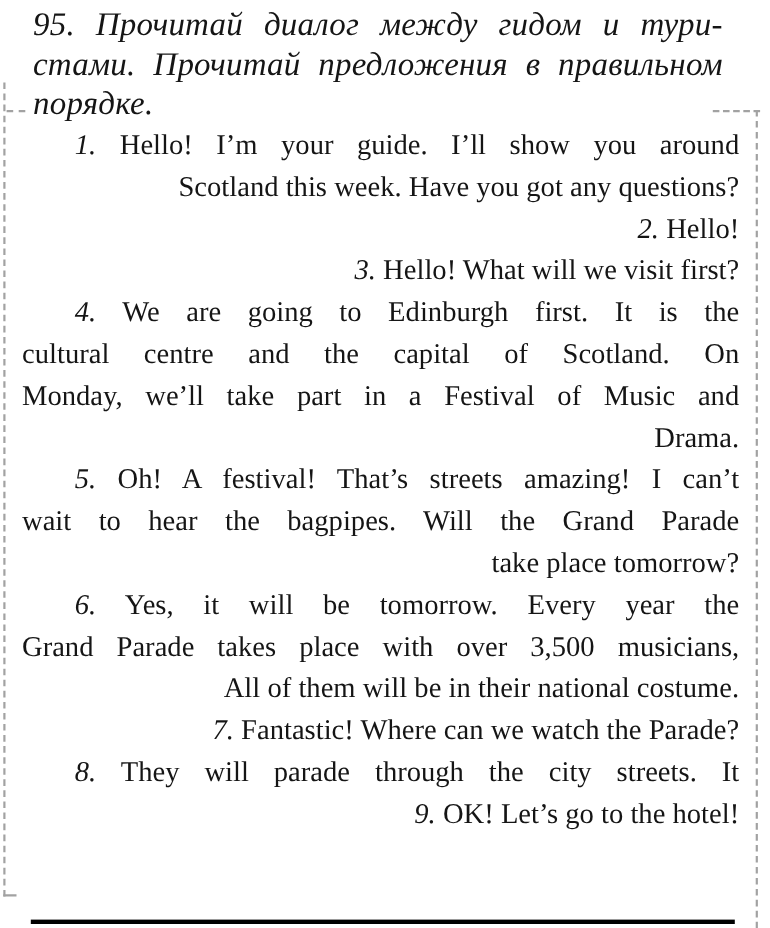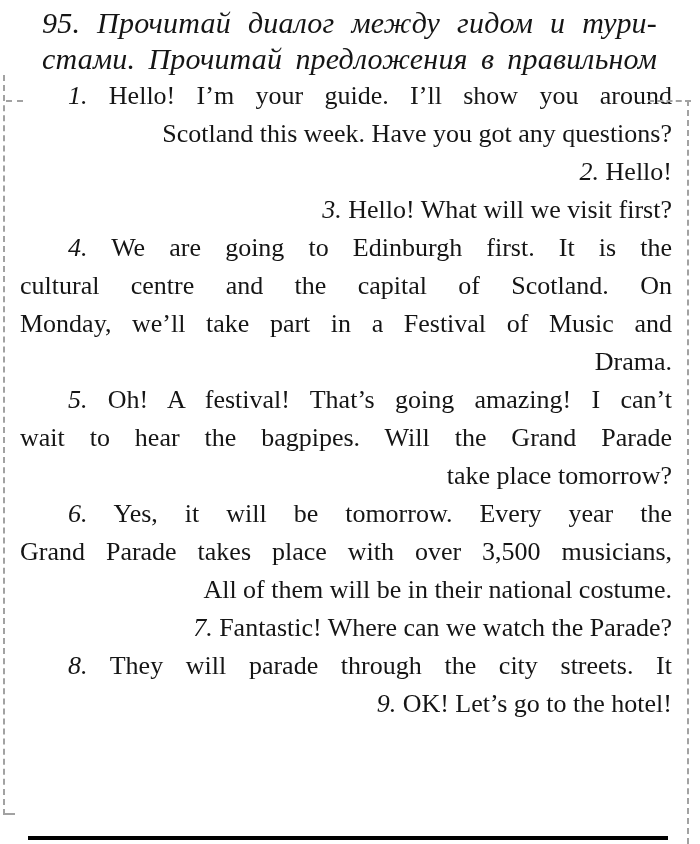--- a/index.html
+++ b/index.html
@@ -18,21 +18,21 @@
   }
   
   .instruction {
     margin: 5px 43px 0 30px;   
     font-style: italic;
     font-size: 30px;
     line-height: 36px;
     letter-spacing: 0.2px;
   }
   .ins-line { white-space: nowrap; }
-  .ins-line.fill { text-align: justify; text-align-last: justify; margin-left: 12px; }
+  .ins-line.fill { text-align: justify; text-align-last: justify; }
   
   .dialogue {
     margin: 0 28px 0 20px;     
     font-size: 26px;
     line-height: 38px;
   }
   .para { margin: 0; }
   .line { text-align: right; hyphens: none; }
   .line.fill { text-align: justify; text-align-last: justify; }
   .line.first { padding-left: 48px; }
@@ -57,41 +57,42 @@
 <body>
 
 <div class="page">
 
   <div class="instruction">
 
       <div class="ins-line fill">95. Прочитай диалог между гидом и тури-</div>
 
       <div class="ins-line fill">стами. Прочитай предложения в правильном</div>
 
+      <div class="ins-line">порядке.</div>
     </div>
 
   <div class="dialogue">
       <div class="para">
         <div class="line first fill"><span class="num">1.</span> <span>Hello! I’m your guide. I’ll show you around</span></div>
         <div class="line">Scotland this week. Have you got any questions?</div>
       </div>
       <div class="para">
         <div class="line first"><span class="num">2.</span> <span>Hello!</span></div>
       </div>
       <div class="para">
         <div class="line first"><span class="num">3.</span> <span>Hello! What will we visit first?</span></div>
       </div>
       <div class="para">
         <div class="line first fill"><span class="num">4.</span> <span>We are going to Edinburgh first. It is the</span></div>
         <div class="line fill">cultural centre and the capital of Scotland. On</div>
         <div class="line fill">Monday, we’ll take part in a Festival of Music and</div>
         <div class="line">Drama.</div>
       </div>
       <div class="para">
-        <div class="line first fill"><span class="num">5.</span> <span>Oh! A festival! That’s going amazing! I can’t</span></div>
+        <div class="line first fill"><span class="num">5.</span> <span>Oh! A festival! That’s streets amazing! I can’t</span></div>
         <div class="line fill">wait to hear the bagpipes. Will the Grand Parade</div>
         <div class="line">take place tomorrow?</div>
       </div>
       <div class="para">
         <div class="line first fill"><span class="num">6.</span> <span>Yes, it will be tomorrow. Every year the</span></div>
         <div class="line fill">Grand Parade takes place with over 3,500 musicians,</div>
         <div class="line">All of them will be in their national costume.</div>
       </div>
       <div class="para">
         <div class="line first"><span class="num">7.</span> <span>Fantastic! Where can we watch the Parade?</span></div>

